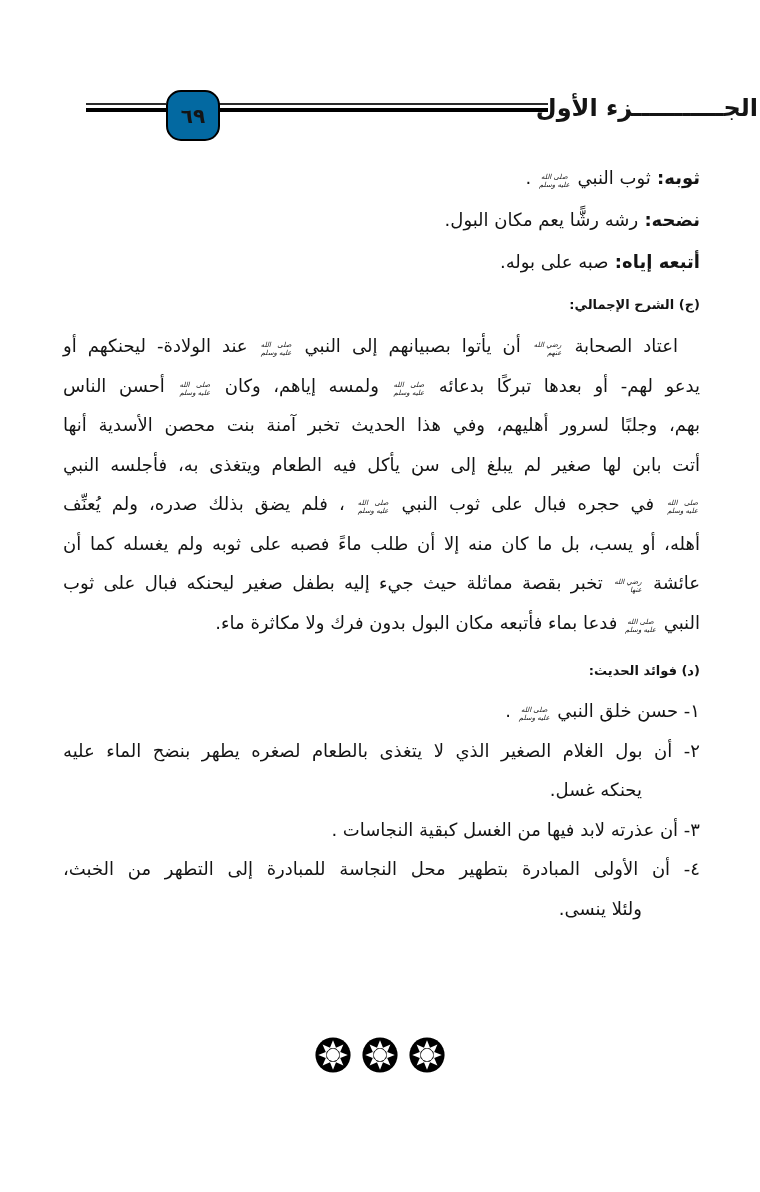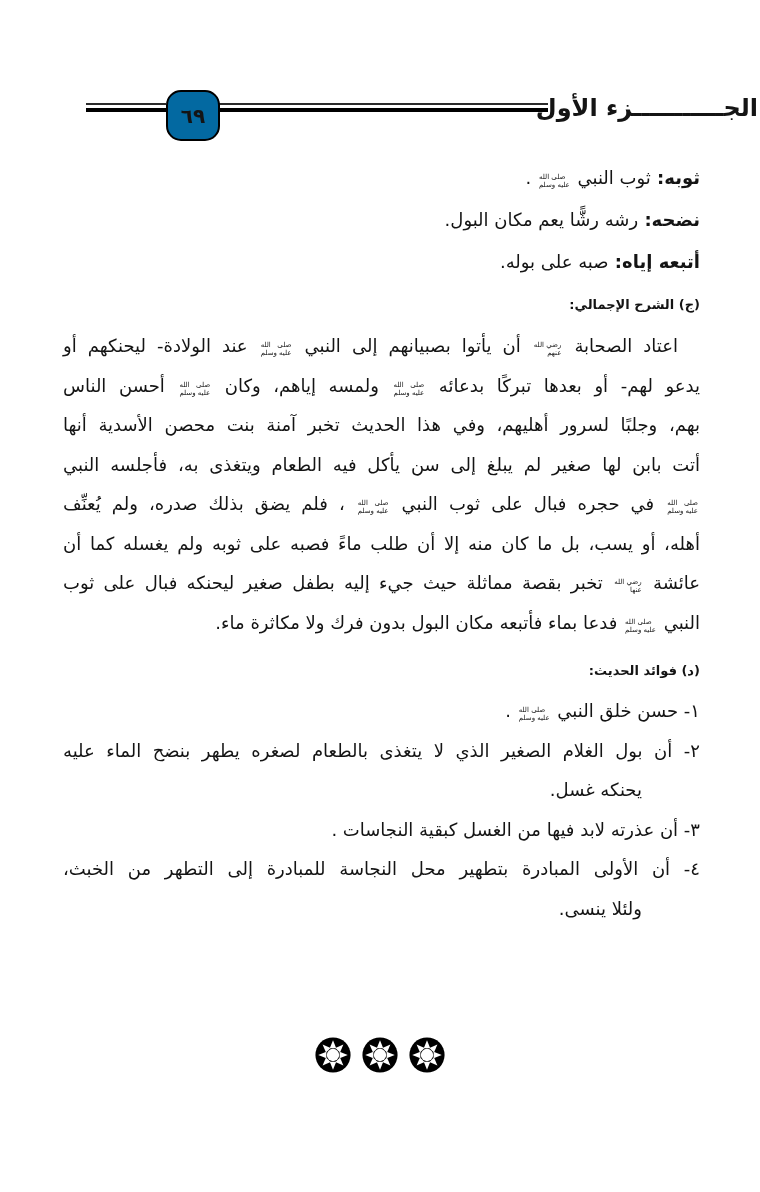--- a/index.html
+++ b/index.html
@@ -33,22 +33,22 @@
   .sec-head{font-size:13px;font-weight:bold;line-height:43px;}
   .sec-head.benefits-head{line-height:40px;margin-top:9px;}
   .pline{font-size:18px;line-height:39.5px;}
   .pline.just{text-align:justify;text-align-last:justify;}
   .pline.first{padding-right:22px;}
   .item-line{font-size:18px;line-height:39.5px;}
   .item-line.just{text-align:justify;text-align-last:justify;}
   .item-line.cont{padding-right:58px;}
   
   .hon{
-    display:inline-block;text-align:left;font-size:7px;line-height:1.08;
-    vertical-align:-3px;margin:0 2px;font-weight:normal;letter-spacing:0;
+    display:inline-block;text-align:center;font-size:7px;line-height:1.08;
+    vertical-align:-3px;margin:0 2px;font-weight:normal;letter-spacing:0;font-style:italic;
   }
   .hon span{display:block;}
   
   .orn-row{
     position:absolute;top:1036px;left:0;right:0;
     display:flex;justify-content:center;gap:9px;
   }
   .rosette{display:block;}
 </style>
 </head>

